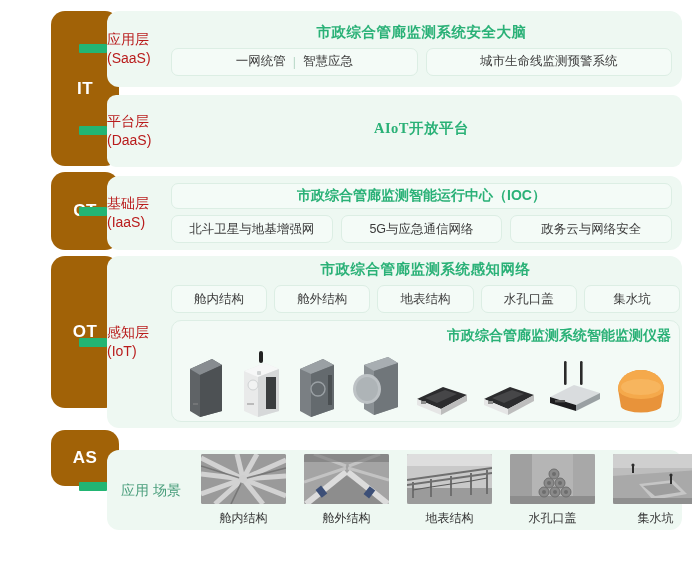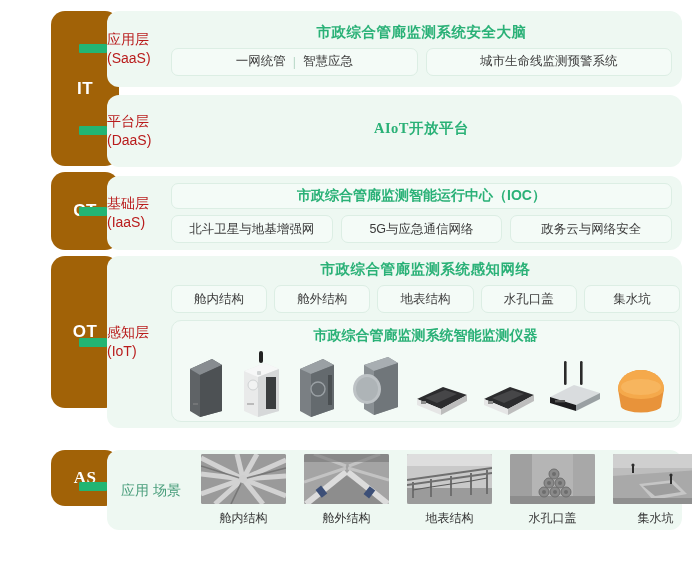--- a/index.html
+++ b/index.html
@@ -19,40 +19,40 @@
     border-radius: 14px;
     color: #ffffff;
     font-weight: bold;
     font-size: 17px;
     letter-spacing: 0.5px;
     display: flex; align-items: center; justify-content: center; margin-left: 40px;
   }
   .badge-it { top: 11px;  height: 155px; }
   .badge-ct { top: 172px; height: 78px; }
   .badge-ot { top: 256px; height: 152px; }
-  .badge-as { top: 450px; height: 56px; font-family: Liberation Serif, serif; }
+  .badge-as { top: 430px; height: 56px; }
 
   .connector {
     position: absolute;
     left: 79px; width: 28px; height: 9px;
     background: #22b573;
     border-radius: 1px;
   }
 
   
   .panel {
     position: absolute;
     left: 107px; right: 10px;
     background: #eef8f2;
     border-radius: 12px;
     display: flex;
     align-items: center;
   }
   .panel-saas { top: 11px;  height: 76px; }
-  .panel-daas { top: 95px;  height: 72px; }
+  .panel-daas { top: 95px;  height: 72px; border-radius: 9px; }
   .panel-iaas { top: 176px; height: 74px; }
   .panel-ot   { top: 256px; height: 172px; }
   .panel-as   { top: 450px; height: 80px; }
 
   .layer-label {
     flex: 0 0 62px;
     margin-left: 0;
     color: #b91c1c;
     font-size: 14px;
     line-height: 1.35;
@@ -92,21 +92,21 @@
   
   .ot-body { flex: 1 1 auto; padding: 6px 2px 8px 2px; }
   .ot-sense-row { display: flex; gap: 7px; margin-bottom: 7px; }
   .inner-card {
     background: #f3faf6;
     border: 1px solid #ddeee5;
     border-radius: 10px;
     padding: 6px 8px 4px;
   }
   .inner-title {
-    text-align: center;
+    text-align: right;
     color: #2ab177;
     font-size: 14px;
     font-weight: bold;
     margin-bottom: 2px;
   }
   .device-row {
     display: flex; align-items: flex-end; justify-content: space-between;
     height: 70px;
     padding: 0 4px;
   }

